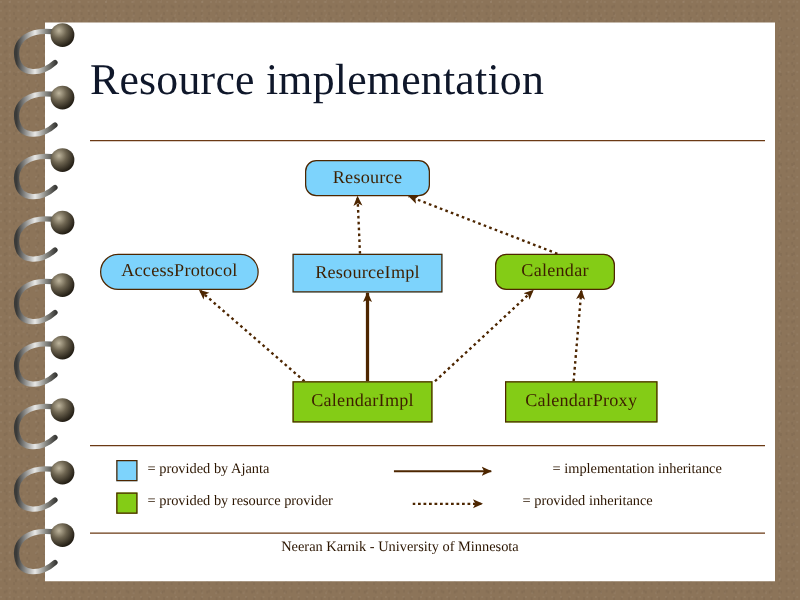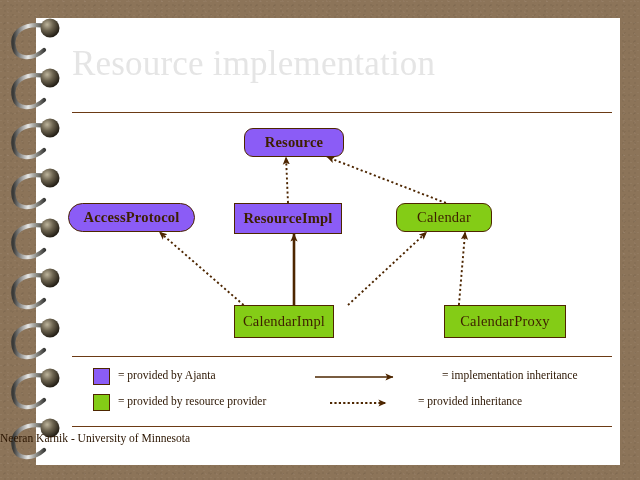--- a/index.html
+++ b/index.html
@@ -24,21 +24,21 @@
   #paper{
     position:absolute;left:36px;top:18px;width:584px;height:447px;
     background:#ffffff;
   }
   
   #spiral{position:absolute;left:0;top:0;width:72px;height:480px;}
   
   #title{
     position:absolute;left:72px;top:44px;
     font-size:35px;line-height:40px;
-    color:#e5e5e5;
+    color:#0f172a;
     letter-spacing:.2px;
     white-space:nowrap;
   }
   .hrule{
     position:absolute;height:0;border-top:1.5px solid #6b3a14;
   }
   #rule-top{left:72px;top:112px;width:540px;}
   #rule-legend-top{left:72px;top:356px;width:540px;}
   #rule-legend-bot{left:72px;top:426px;width:540px;}
   
@@ -46,35 +46,35 @@
   .node{
     position:absolute;
     box-sizing:border-box;
     border:1.5px solid #4d2600;
     color:#3d1f00;
     font-size:14.5px;
     display:flex;align-items:center;justify-content:center;
     white-space:nowrap;
     letter-spacing:.2px;
   }
-  .green{background:#8b5cf6;font-weight:bold;}
+  .green{background:#7dd3fc;}
   .orange{background:#84cc16;}
   .pill{border-radius:999px;}
   .rounded{border-radius:9px;}
   .rect{border-radius:0;}
   
   .legend-swatch{
     position:absolute;width:17px;height:17px;
     border:1.5px solid #4d2600;box-sizing:border-box;
   }
   .legend-text{
     position:absolute;font-size:11.5px;color:#2b1500;white-space:nowrap;text-align:center;
   }
   #footer{
-    position:absolute;left:0;top:432px;width:640px;text-align:left;
+    position:absolute;left:0;top:432px;width:640px;text-align:center;
     font-size:11.5px;color:#2b1500;
   }
 </style>
 </head>
 <body>
 
 <div id="bg"></div>
 
 <div id="paper"></div>
 
@@ -139,33 +139,33 @@
         <line x1="258" y1="287" x2="258" y2="216" stroke="#4d2600" stroke-width="2.6" marker-end="url(#ah)"></line>
         <line x1="207.6" y1="287" x2="123.44" y2="214" stroke="#4d2600" stroke-width="1.9" stroke-dasharray="2.1 2.6" marker-end="url(#ah)"></line>
         <line x1="312" y1="287" x2="390.72" y2="214" stroke="#4d2600" stroke-width="1.9" stroke-dasharray="2.1 2.6" marker-end="url(#ah)"></line>
         <line x1="422.9" y1="287" x2="429.12" y2="214" stroke="#4d2600" stroke-width="1.9" stroke-dasharray="2.1 2.6" marker-end="url(#ah)"></line>
       </g>
   </svg>
   <div id="node-layer">
       <div class="node green rounded" style="left: 208px; top: 110px; width: 100px; height: 29px;">
         <span>Resource</span>
       </div>
-      <div class="node green pill" style="left: 32px; top: 185px; width: 127px; height: 29px;">
+      <div class="node green pill" style="left: 44px; top: 185px; width: 127px; height: 29px;">
         <span>AccessProtocol</span>
       </div>
-      <div class="node green rect" style="left: 198px; top: 185px; width: 108px; height: 31px;">
+      <div class="node green rect" style="left: 198px; top: 185px; width: 120px; height: 31px;">
         <span>ResourceImpl</span>
       </div>
       <div class="node orange rounded" style="left: 360px; top: 185px; width: 96px; height: 29px;">
         <span>Calendar</span>
       </div>
-      <div class="node orange rect" style="left: 198px; top: 287px; width: 100px; height: 33px;">
+      <div class="node orange rect" style="left: 198px; top: 287px; width: 112px; height: 33px;">
         <span>CalendarImpl</span>
       </div>
-      <div class="node orange rect" style="left: 368px; top: 287px; width: 122px; height: 33px; margin-left: 40px;">
+      <div class="node orange rect" style="left: 368px; top: 287px; width: 122px; height: 33px;">
         <span>CalendarProxy</span>
       </div>
     </div>
 </div>
 
 <div class="hrule" id="rule-legend-top"></div>
 
 <div id="legend">
   <div class="legend-swatch green" style="left:93px;top:368px;"></div>
   <div class="legend-text" style="left:118px;top:369px;">= provided by Ajanta</div>

